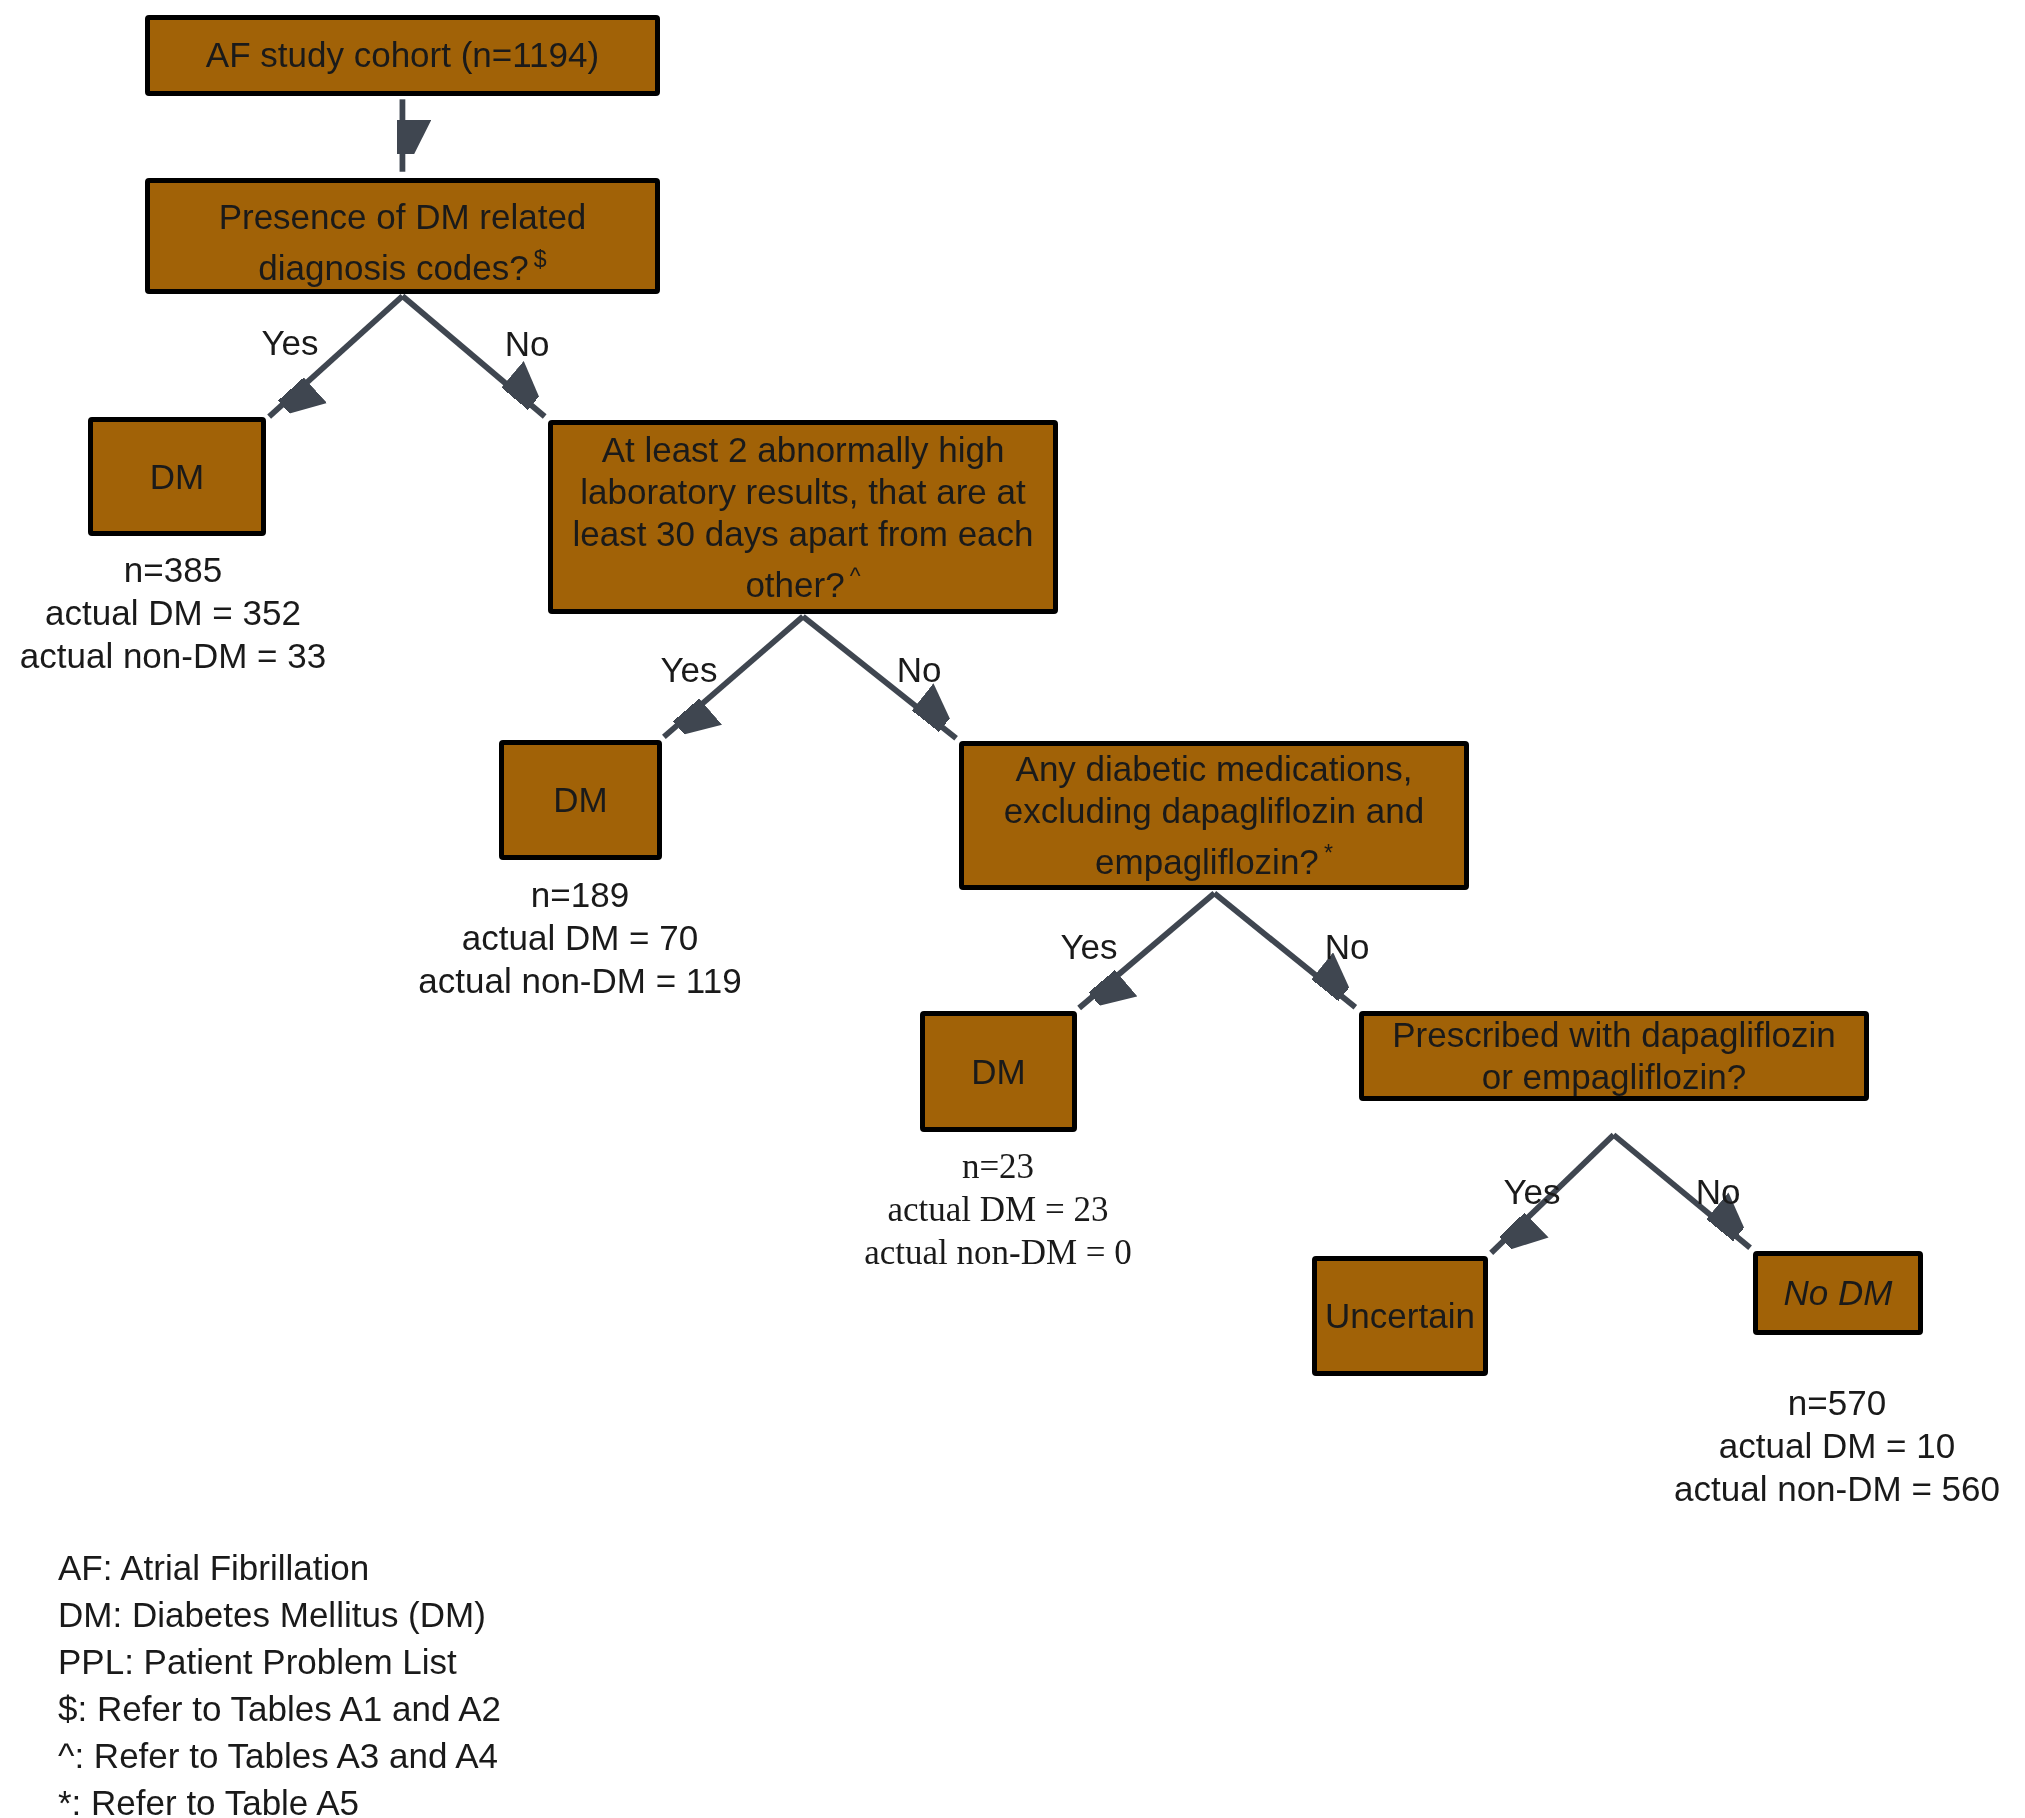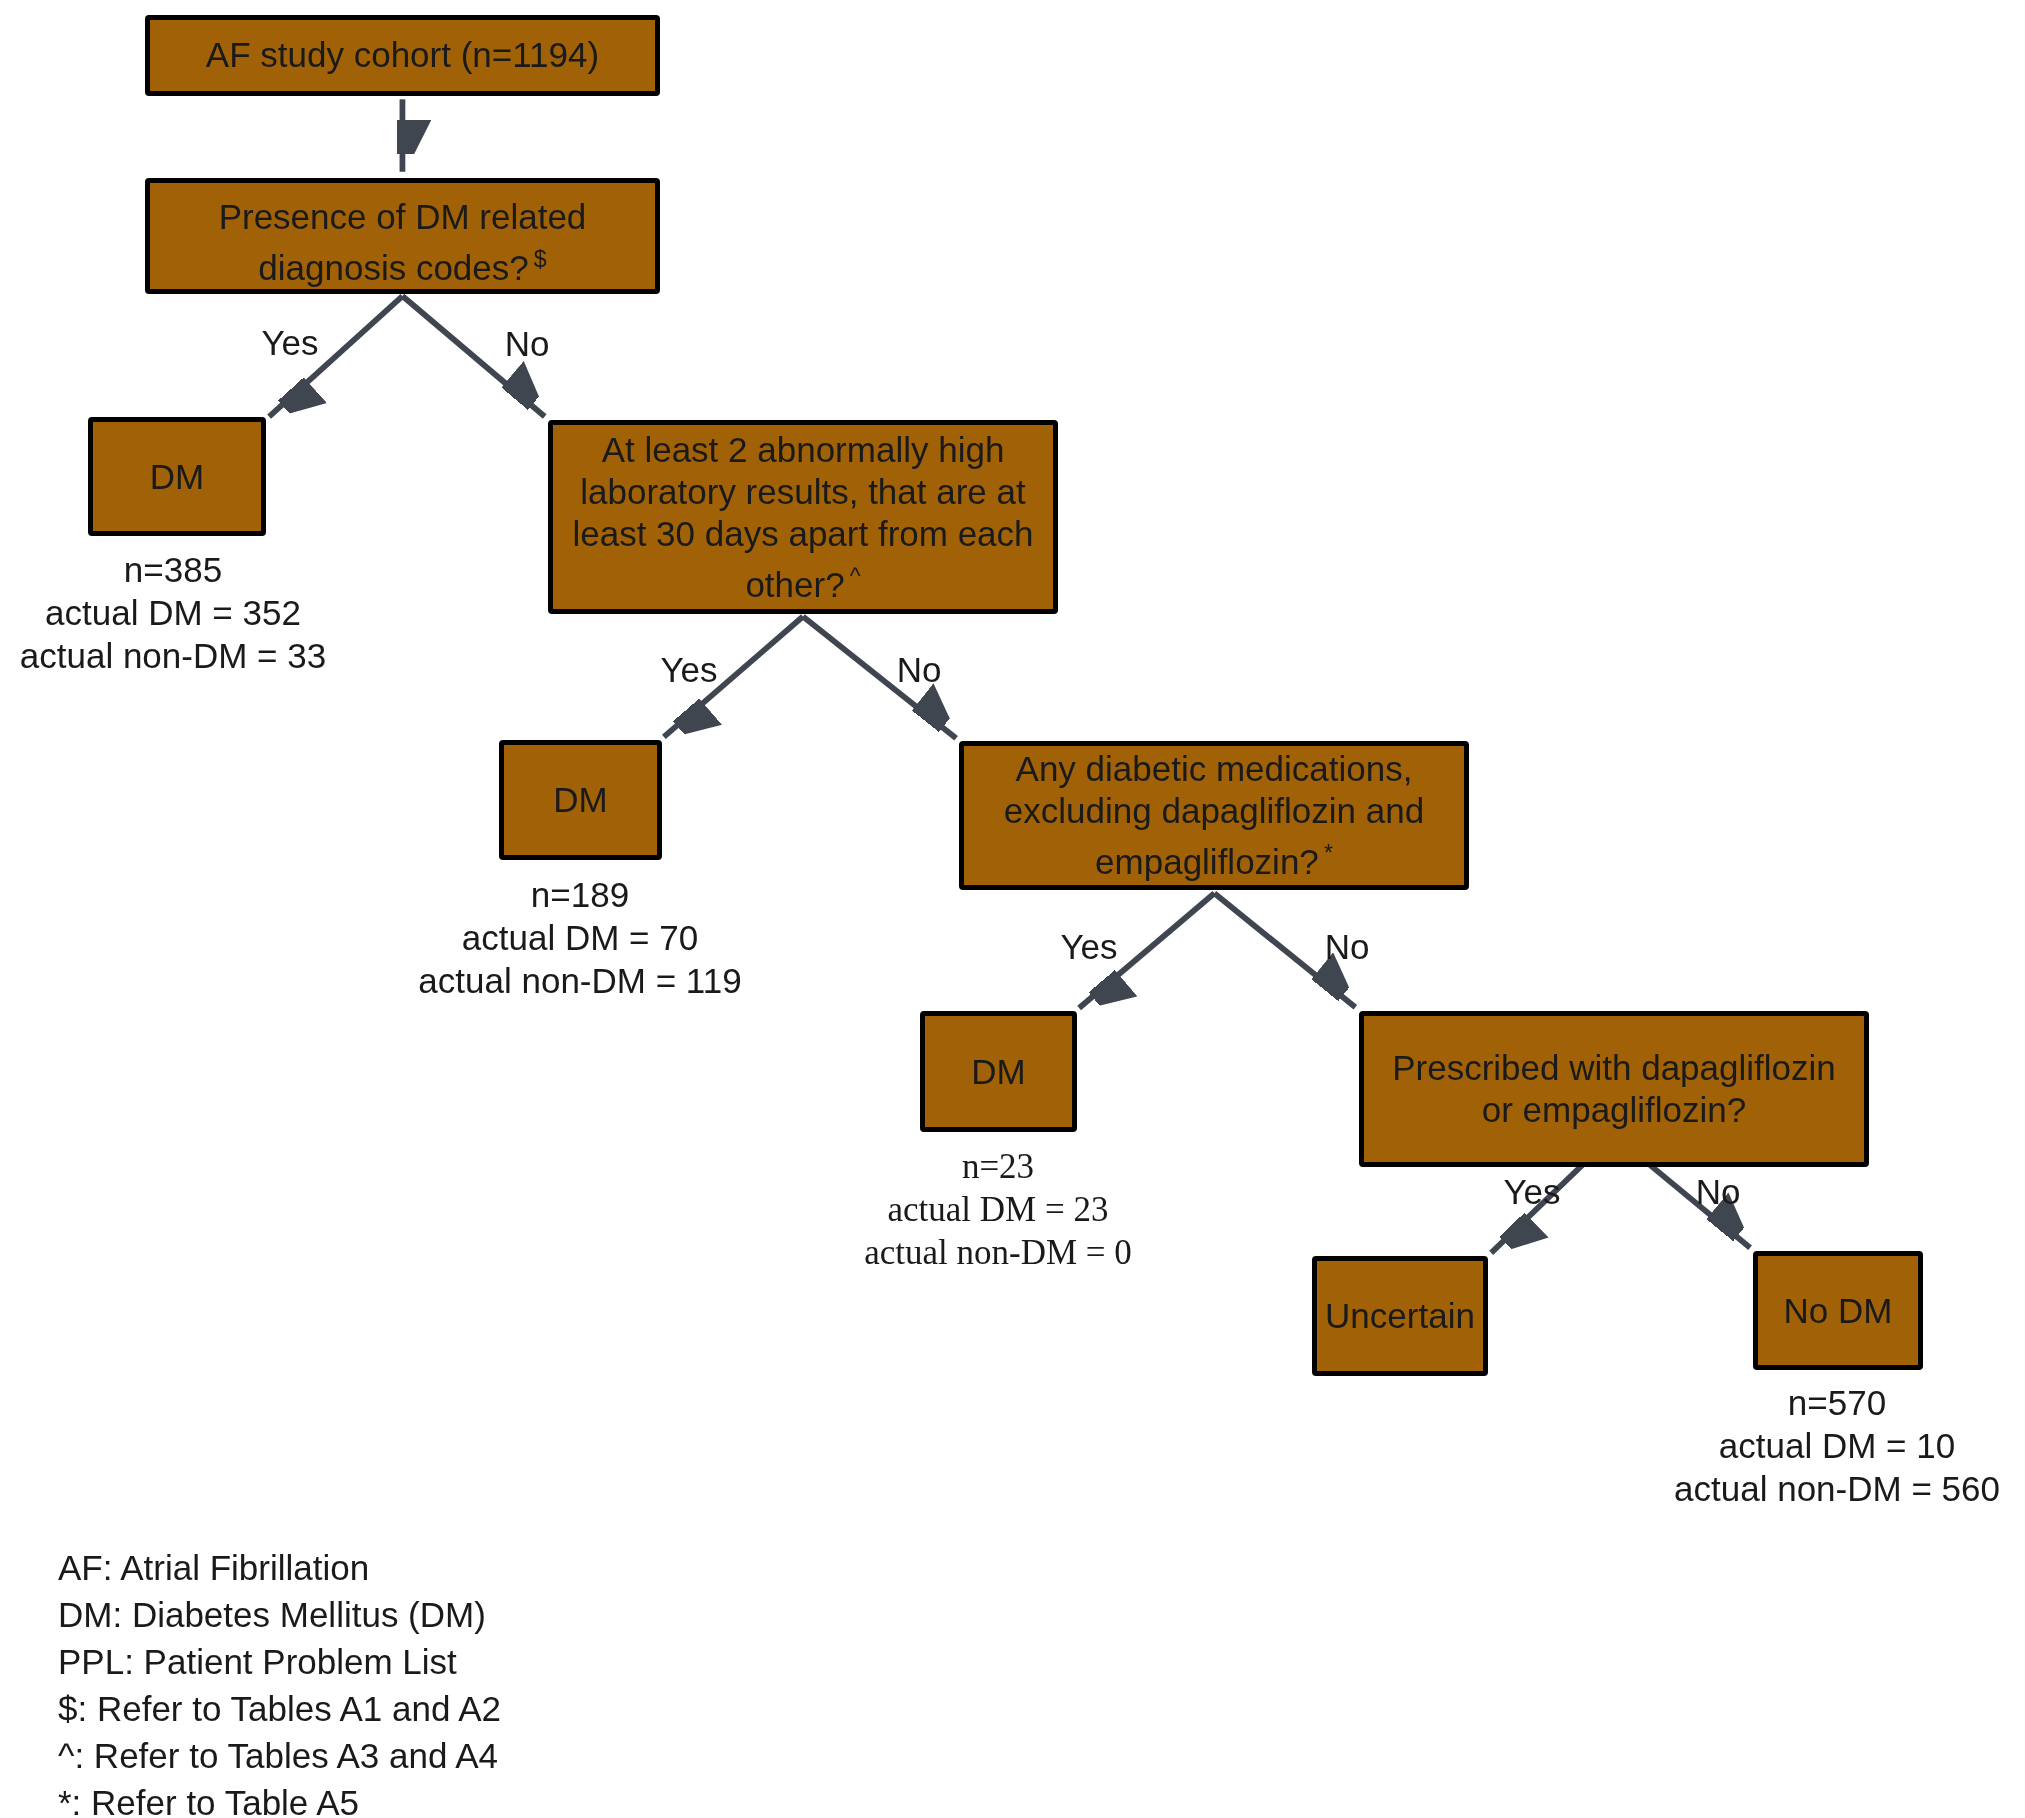--- a/index.html
+++ b/index.html
@@ -111,30 +111,30 @@
   <div class="node" style="left:959px;top:741px;width:510px;height:149px;">
     <span>Any diabetic medications,</span>
     <span>excluding dapagliflozin and</span>
     <span><span>empagliflozin?</span><span class="sfx">*</span></span>
   </div>
 
   <div class="node" style="left:920px;top:1011px;width:157px;height:121px;">
     <span>DM</span>
   </div>
 
-  <div class="node" style="left:1359px;top:1011px;width:510px;height:156px;">
+  <div class="node" style="left:1359px;top:1011px;width:510px;height:90px;">
     <span>Prescribed with dapagliflozin</span>
     <span>or empagliflozin?</span>
   </div>
 
   <div class="node" style="left:1312px;top:1256px;width:176px;height:120px;">
     <span>Uncertain</span>
   </div>
 
-  <div class="node" style="left:1753px;top:1251px;width:170px;height:119px;">
+  <div class="node" style="left:1753px;top:1251px;width:170px;height:84px;font-style:italic;">
     <span>No DM</span>
   </div>
 
   <span class="edge-label" style="left:290px;top:343px;">Yes</span>
   <span class="edge-label" style="left:527px;top:344px;">No</span>
   <span class="edge-label" style="left:689px;top:670px;">Yes</span>
   <span class="edge-label" style="left:919px;top:670px;">No</span>
   <span class="edge-label" style="left:1089px;top:947px;">Yes</span>
   <span class="edge-label" style="left:1347px;top:947px;">No</span>
   <span class="edge-label" style="left:1532px;top:1192px;">Yes</span>

